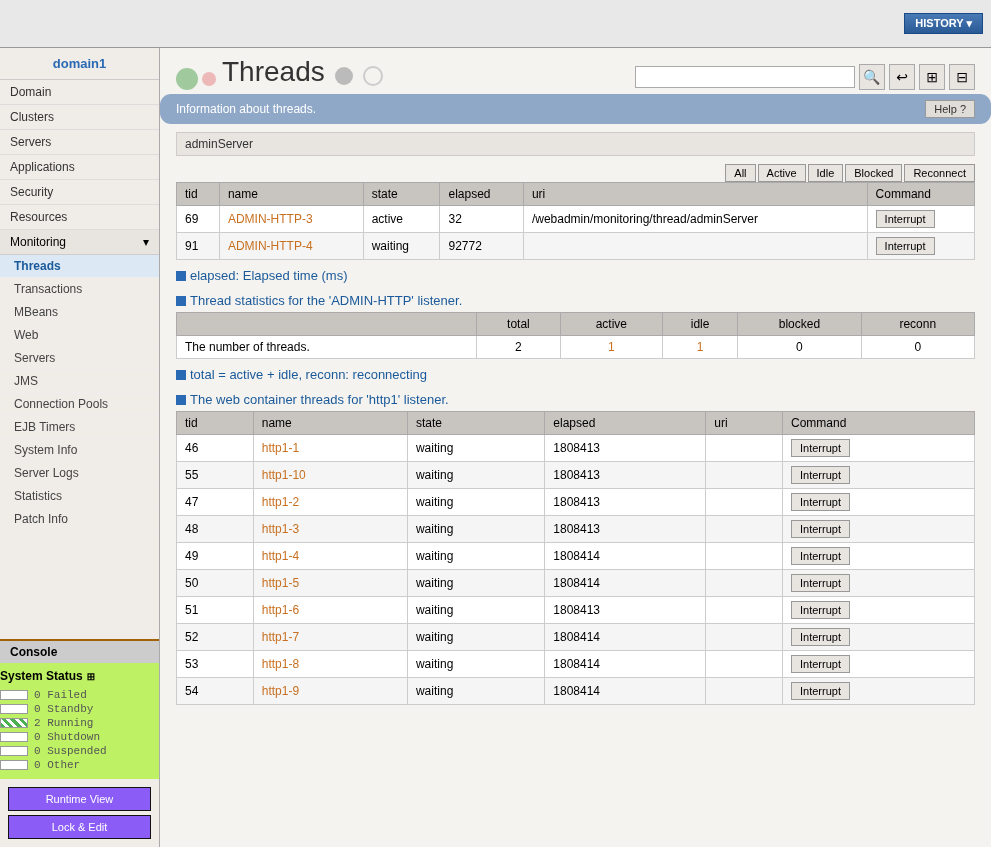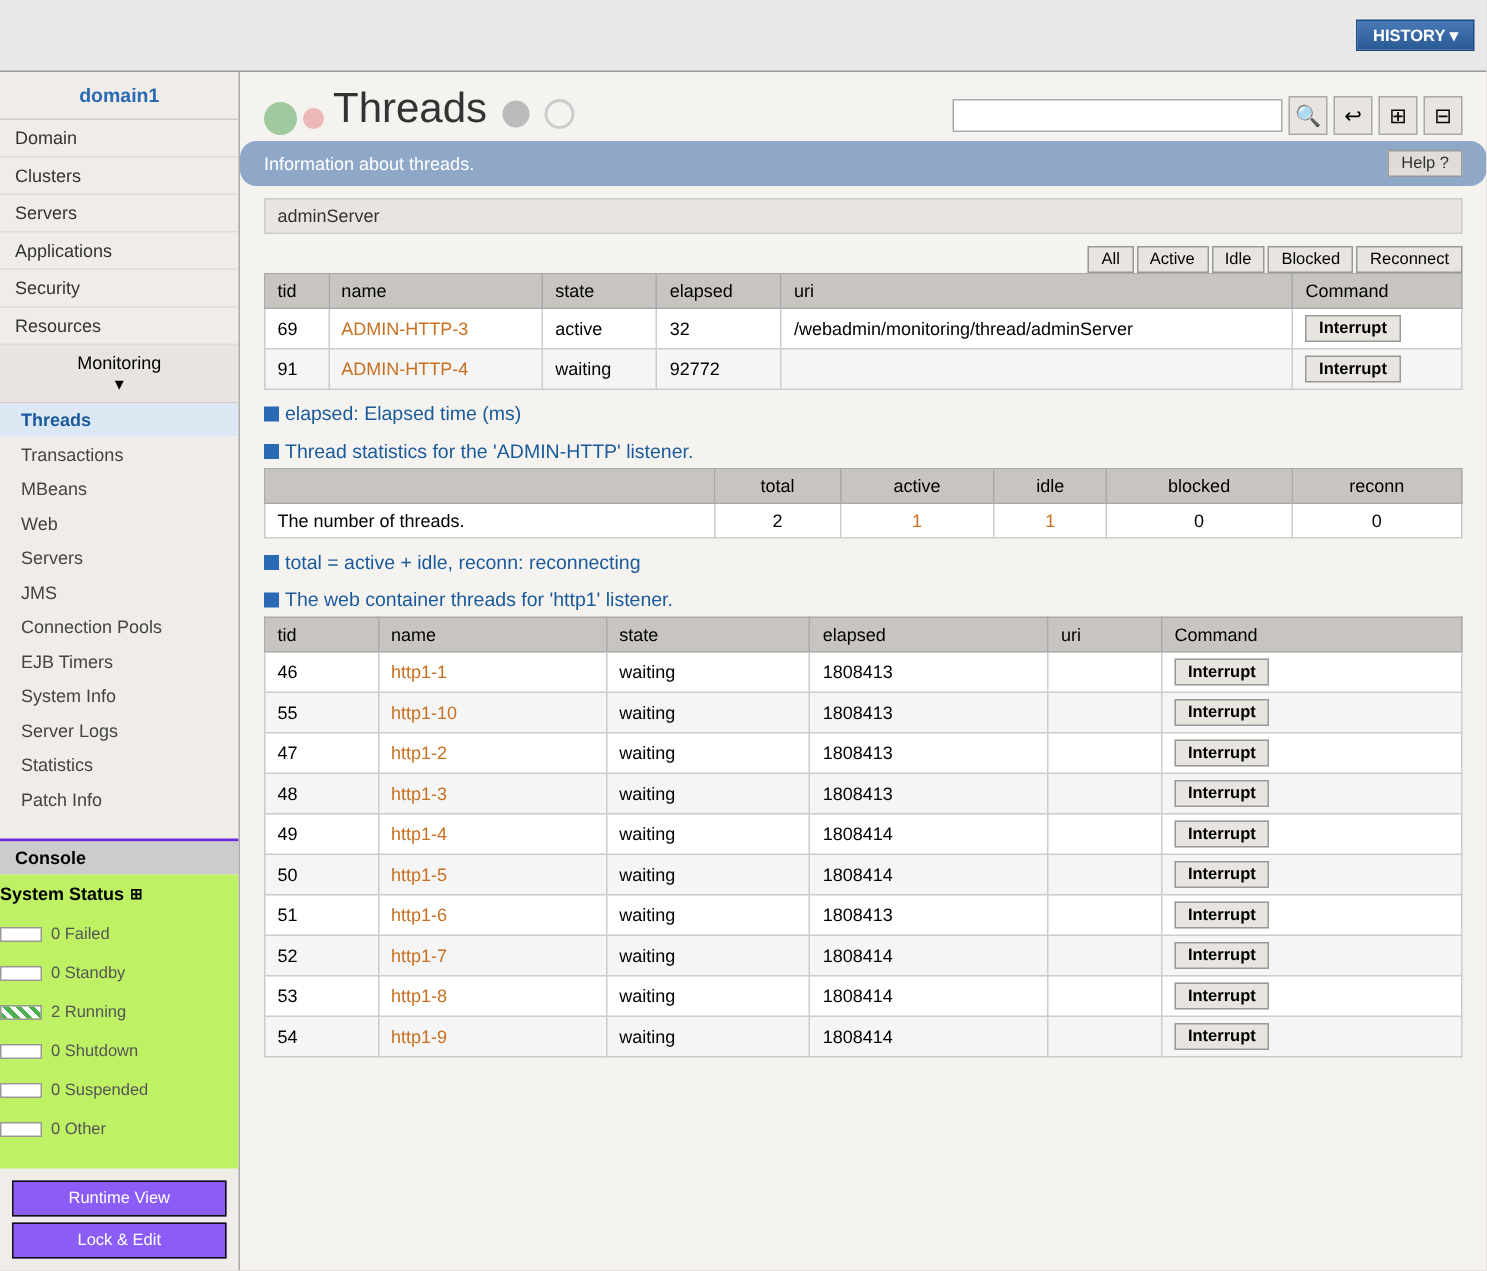--- a/index.html
+++ b/index.html
@@ -12,27 +12,27 @@
     .history-btn { background: linear-gradient(to bottom, #4a7ab5, #2a5a95); color: white; border: 1px solid #1a4a85; padding: 3px 10px; font-size: 11px; font-weight: bold; cursor: pointer; display: flex; align-items: center; gap: 4px; }
     
     .main-area { display: flex; flex: 1; overflow: hidden; }
     
     
     .sidebar { width: 160px; background: #f0ede8; border-right: 1px solid #aaa; display: flex; flex-direction: column; overflow-y: auto; flex-shrink: 0; }
     .sidebar-domain { text-align: center; padding: 8px; color: #2a6ab5; font-weight: bold; font-size: 13px; border-bottom: 1px solid #ccc; }
     .sidebar-item { padding: 5px 10px; cursor: pointer; border-bottom: 1px solid #ddd; color: #333; font-size: 12px; }
     .sidebar-sub { padding: 4px 14px; cursor: pointer; border-bottom: 1px solid #eee; color: #444; font-size: 12px; }
     .sidebar-sub.active { color: #1a5a9a; font-weight: bold; background: #dde8f5; }
-    .monitoring-header { display: flex; align-items: center; justify-content: space-between; padding: 5px 10px; border-bottom: 1px solid #ccc; background: #e8e5e0; cursor: pointer; flex-direction: column; }
-    
-    .console-section { margin-top: auto; border-top: 2px solid #6d28d9; }
+    .monitoring-header { display: flex; align-items: center; justify-content: space-between; padding: 5px 10px; border-bottom: 1px solid #ccc; background: #e8e5e0; cursor: pointer; }
+    
+    .console-section { margin-top: auto; border-top: 2px solid #a16207; }
     .console-label { background: #ccc; padding: 4px 10px; font-size: 12px; font-weight: bold; }
     .system-status { padding: 6px 0; background: #bef264; }
     .system-status-title { font-weight: bold; font-size: 12px; margin-bottom: 6px; display: flex; align-items: center; gap: 4px; }
-    .status-row { display: flex; align-items: center; gap: 6px; margin: 14px 0; }
+    .status-row { display: flex; align-items: center; gap: 6px; margin: 2px 0; font-family: Liberation Mono, monospace; }
     .status-indicator { width: 28px; height: 10px; border: 1px solid #999; }
     .status-running { background: repeating-linear-gradient(45deg, #4caf50, #4caf50 3px, #fff 3px, #fff 6px); }
     .status-other { background: #fff; }
     .status-label { font-size: 11px; color: #555; }
     .btn-black { background: #8b5cf6; color: white; border: 1px solid #111; padding: 5px 10px; font-size: 11px; cursor: pointer; width: 100%; margin-top: 4px; }
     
     
     .main-content { flex: 1; overflow-y: auto; background: #f5f3f0; padding: 0; }
     
     .page-header { display: flex; align-items: flex-start; justify-content: space-between; padding: 8px 16px 4px 16px; background: #f5f3f0; }
@@ -58,21 +58,21 @@
     .blue-square { width: 10px; height: 10px; background: #2a6ab5; flex-shrink: 0; }
     
     .filter-buttons { display: flex; gap: 2px; margin-left: auto; }
     .filter-btn { padding: 2px 8px; font-size: 11px; border: 1px solid #999; background: #e8e5e0; cursor: pointer; }
     
     .data-table { width: 100%; border-collapse: collapse; margin-bottom: 8px; font-size: 12px; }
     .data-table th { background: #c8c5c0; padding: 4px 8px; text-align: left; border: 1px solid #aaa; font-weight: normal; }
     .data-table td { padding: 4px 8px; border: 1px solid #ccc; background: white; }
     .data-table tr:nth-child(even) td { background: #f5f5f5; }
     
-    .action-btn { padding: 2px 8px; font-size: 11px; border: 1px solid #999; background: #e8e5e0; cursor: pointer; font-weight: bold; }
+    .action-btn { padding: 2px 8px; font-size: 11px; border: 1px solid #999; background: #e8e5e0; cursor: pointer; }
     
     .stats-table { width: 100%; border-collapse: collapse; margin-bottom: 8px; font-size: 12px; }
     .stats-table th { background: #c8c5c0; padding: 4px 8px; text-align: center; border: 1px solid #aaa; font-weight: normal; }
     .stats-table td { padding: 4px 8px; border: 1px solid #ccc; background: white; text-align: center; }
     .stats-table td:first-child { text-align: left; }
     
     .section-header-row { display: flex; align-items: center; }
   </style>
 </head>
 <body>

